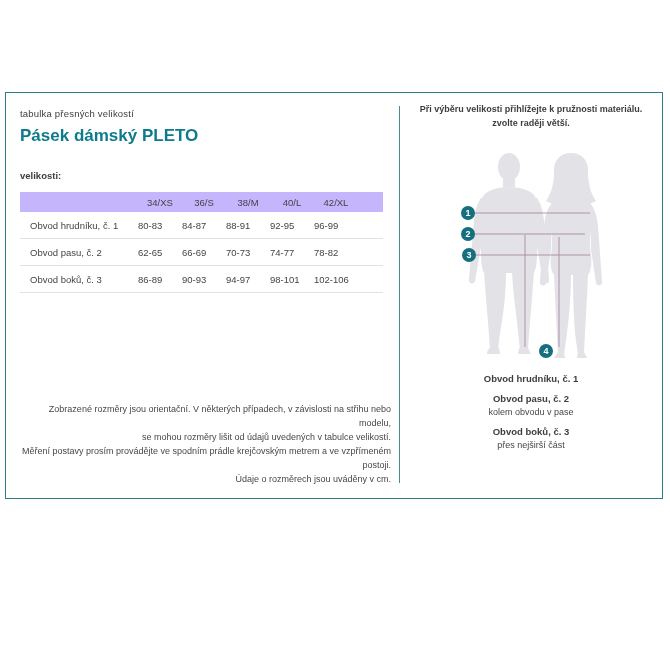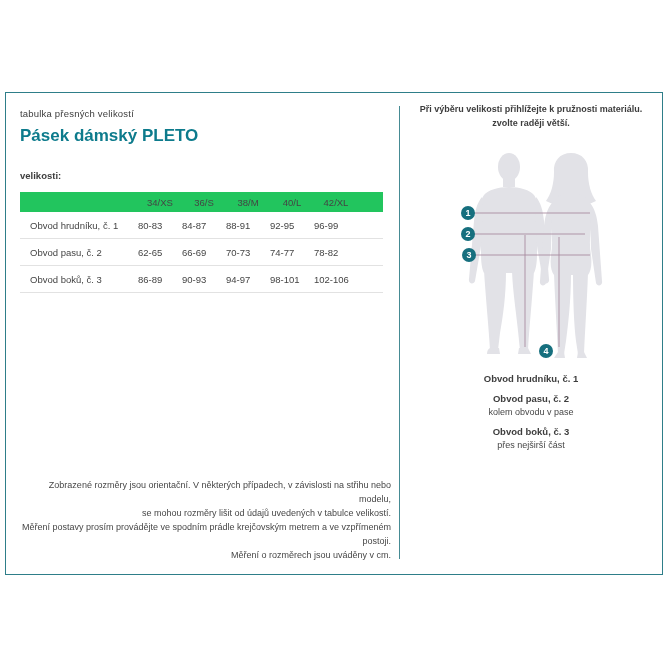--- a/index.html
+++ b/index.html
@@ -7,21 +7,21 @@
   body {
     width: 670px; height: 670px;
     background: #ffffff;
     font-family: "Liberation Sans", sans-serif;
     color: #3f3f3f;
     position: relative;
   }
   .frame {
     position: absolute;
     left: 5px; top: 92px;
-    width: 658px; height: 483px;
+    width: 658px; height: 407px;
     border: 1px solid #2e7e89;
     background: #ffffff;
     display: flex;
   }
   
   .left {
     width: 405px;
     padding: 15px 16px 12px 14px;
     position: relative;
   }
@@ -29,21 +29,21 @@
   .title { font-size: 17px; font-weight: bold; color: #0d7b8c; margin-top: 7px; }
   .sizes-label { font-size: 9.5px; font-weight: bold; color: #3d3d3d; margin-top: 24px; }
   table.size-table {
     border-collapse: collapse;
     table-layout: fixed;
     width: 100%;
     margin-top: 11px;
     font-size: 9.5px;
     color: #444444;
   }
-  .size-table thead tr { background: #22c55e; }
+  .size-table thead tr { background: #c4b5fd; }
   .size-table th {
     font-weight: normal;
     padding: 5px 0 4px 0;
     text-align: center;
   }
   .size-table td {
     padding: 8px 0 7px 0;
     text-align: left;
     border-bottom: 1px solid #e2e2e2;
   }
@@ -144,21 +144,21 @@
           <td>102-106</td>
           <td></td>
         </tr>
       </tbody>
     </table>
 
     <div class="footnote">
       <div>Zobrazené rozměry jsou orientační. V některých případech, v závislosti na střihu nebo modelu,</div>
       <div>se mohou rozměry lišit od údajů uvedených v tabulce velikostí.</div>
       <div>Měření postavy prosím provádějte ve spodním prádle krejčovským metrem a ve vzpřímeném postoji.</div>
-      <div>Měření o rozměrech jsou uváděny v cm.</div>
+      <div>Údaje o rozměrech jsou uváděny v cm.</div>
     </div>
   </div>
 
   <div class="divider"></div>
 
   <div class="right">
     <div class="intro">
       <div>Při výběru velikosti přihlížejte k pružnosti materiálu.</div>
       <div>zvolte raději větší.</div>
     </div>

